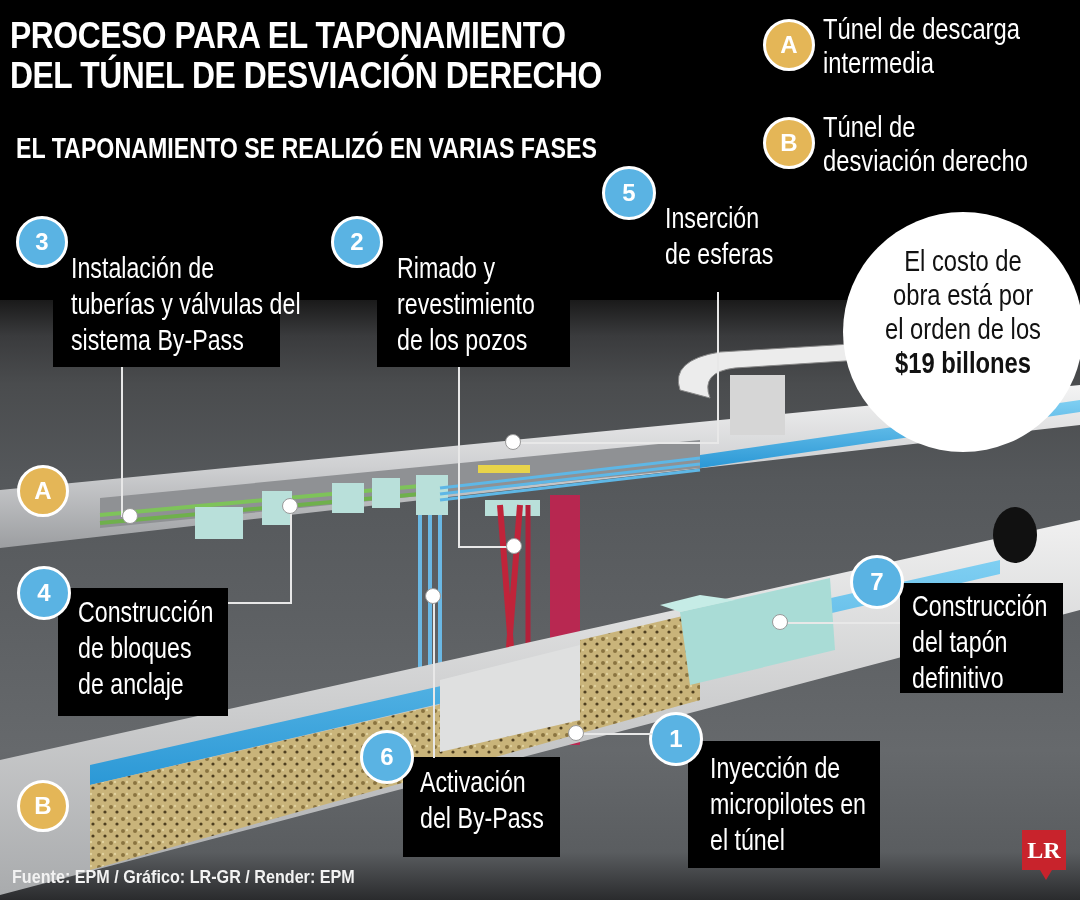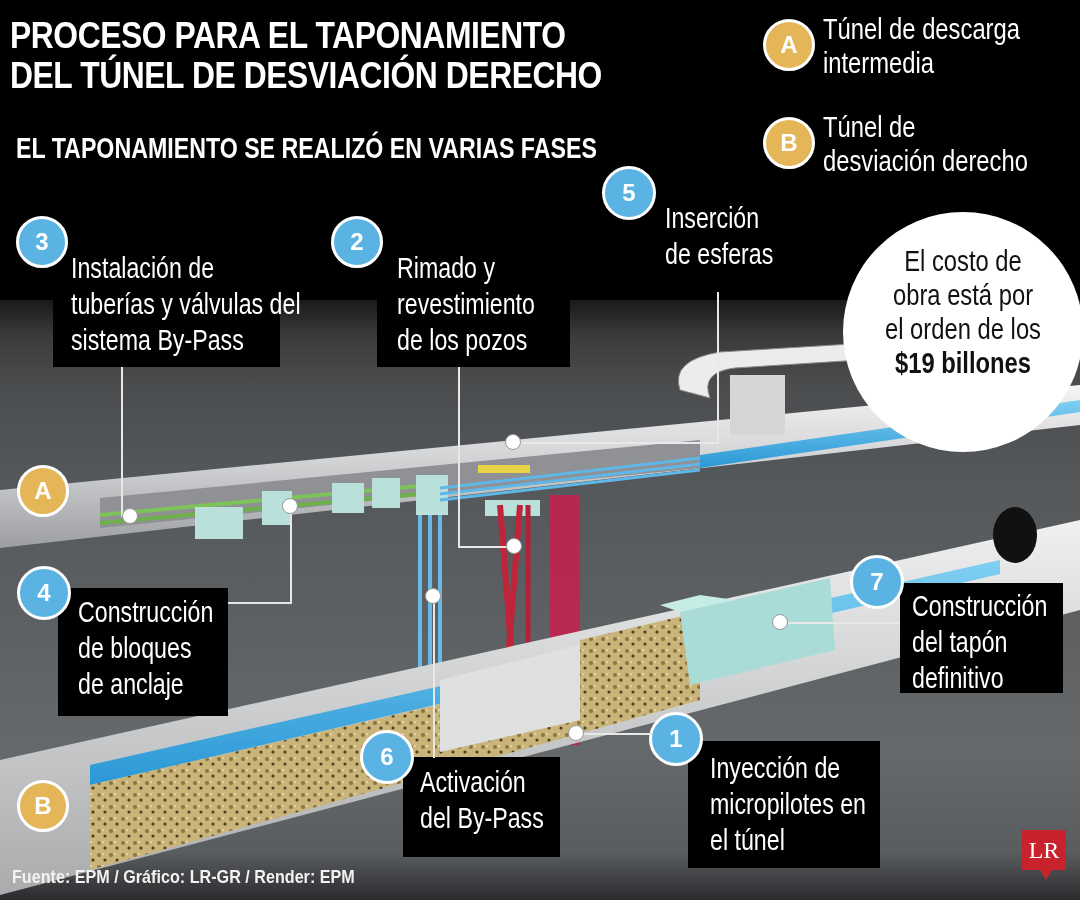--- a/index.html
+++ b/index.html
@@ -31,21 +31,21 @@
   .cost-text { position: absolute; left: 0; top: 32px; width: 240px; text-align: center; font-size: 29px; line-height: 34px; }
   .cost-text span { display: block; transform: scaleX(0.82); }
   .cost-text .strong { font-weight: bold; }
 
   .leader { position: absolute; background: #e8e8e8; }
   .dot { position: absolute; width: 16px; height: 16px; border-radius: 50%; background: #fff; border: 1px solid #999; }
 
   .source { position: absolute; left: 12px; top: 866px; font-size: 19px; font-weight: bold; color: #f2f2f2;
     transform: scaleX(0.85); transform-origin: left top; white-space: nowrap; }
   .logo { position: absolute; left: 1022px; top: 830px; width: 44px; height: 40px; background: #c8232c; color: #fff;
-    font-family: "Liberation Serif", serif; font-weight: normal; font-size: 24px; display: flex; align-items: center; justify-content: center; }
+    font-family: "Liberation Serif", serif; font-weight: bold; font-size: 24px; display: flex; align-items: center; justify-content: center; }
   .logo-tail { position: absolute; left: 1040px; top: 870px; width: 0; height: 0; border-left: 6px solid transparent;
     border-right: 6px solid transparent; border-top: 10px solid #c8232c; }
 
   svg.render { position: absolute; left: 0; top: 0; }
 </style>
 </head>
 <body>
 
 <div class="scene">
   <div class="bg-top"></div>

